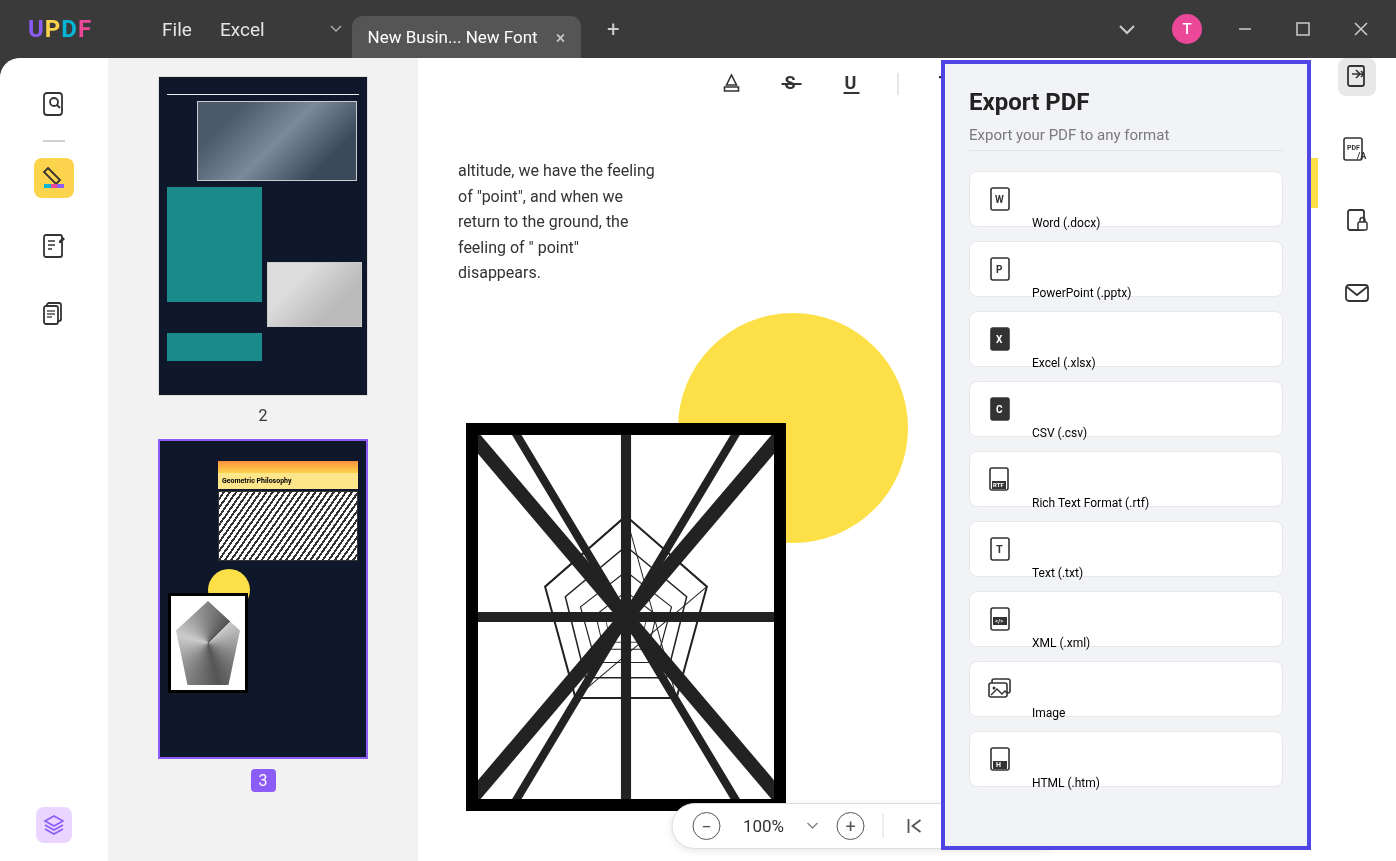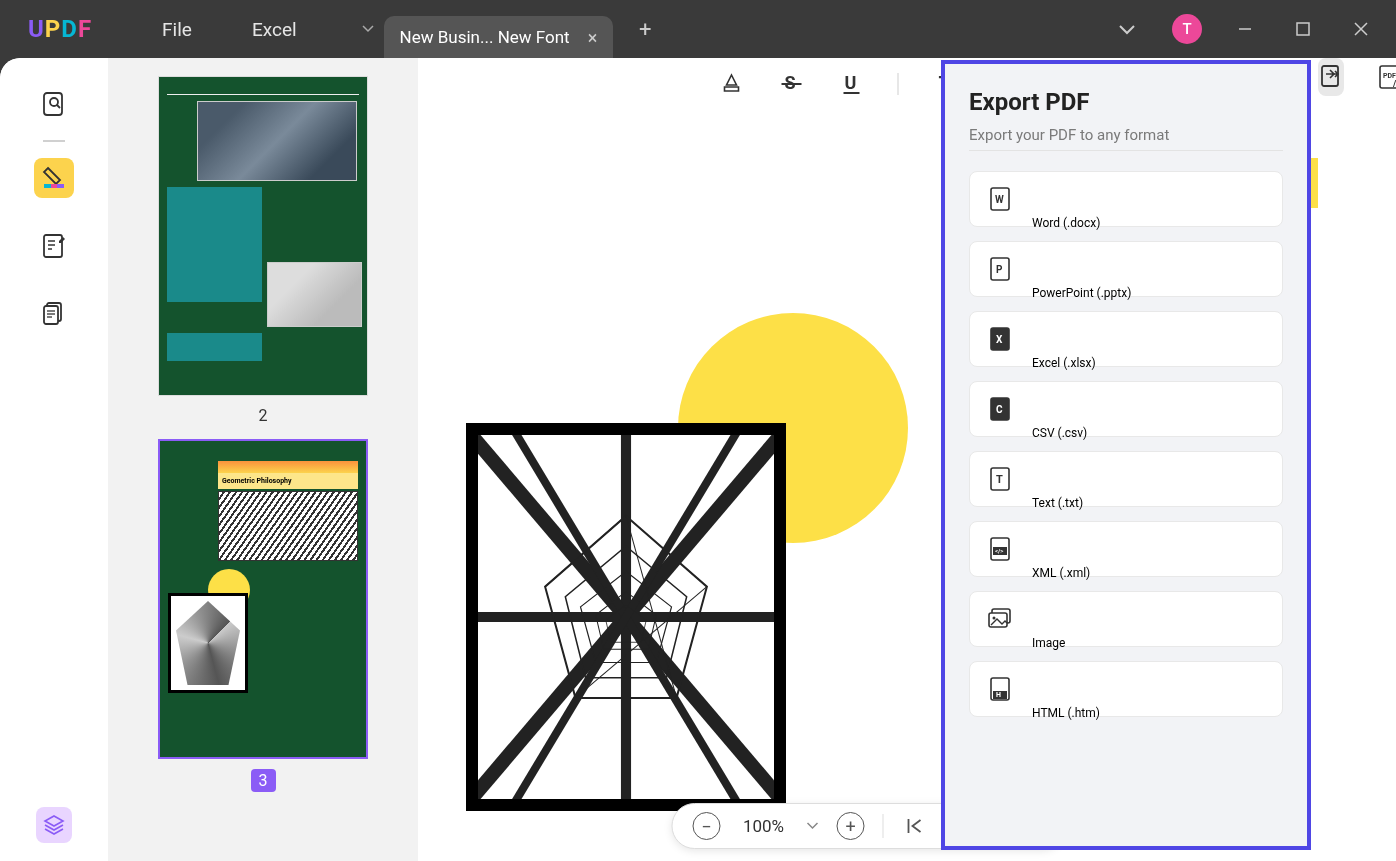--- a/index.html
+++ b/index.html
@@ -5,21 +5,21 @@
 * { margin: 0; padding: 0; box-sizing: border-box; font-family: -apple-system, BlinkMacSystemFont, 'Segoe UI', Roboto, sans-serif; }
 body { width: 1396px; height: 861px; background: #3a3a3a; overflow: hidden; position: relative; }
 
 
 .titlebar { height: 58px; background: #3a3a3a; display: flex; align-items: center; padding: 0 20px 0 28px; }
 .logo { font-size: 24px; font-weight: 700; letter-spacing: 1px; }
 .logo .u1 { color: #8B5CF6; }
 .logo .p1 { color: #FCD34D; }
 .logo .d1 { color: #06B6D4; }
 .logo .f1 { color: #EC4899; }
-.menu-items { display: flex; margin-left: 70px; gap: 60px; }
+.menu-items { display: flex; margin-left: 70px; gap: 28px; }
 .menu-item { color: #e5e5e5; font-size: 19px; cursor: pointer; }
 .tab-area { display: flex; margin-left: 55px; align-items: center; height: 100%; }
 .tab-dropdown { width: 32px; height: 40px; display: flex; align-items: center; justify-content: center; color: #aaa; }
 .tab { background: #555; border-radius: 10px 10px 0 0; height: 42px; display: flex; align-items: center; padding: 0 16px; gap: 18px; margin-top: 16px; }
 .tab-title { color: #fff; font-size: 17px; }
 .tab-close { color: #ccc; font-size: 18px; cursor: pointer; }
 .tab-add { width: 36px; height: 36px; display: flex; align-items: center; justify-content: center; color: #ccc; font-size: 22px; margin-left: 14px; cursor: pointer; }
 .window-controls { margin-left: auto; display: flex; align-items: center; gap: 36px; }
 .win-chevron { color: #ccc; font-size: 20px; }
 .avatar { width: 30px; height: 30px; border-radius: 50%; background: #EC4899; color: #fff; display: flex; align-items: center; justify-content: center; font-size: 15px; font-weight: 500; }
@@ -32,21 +32,21 @@
 
 .left-tools { width: 108px; background: #fff; border-radius: 20px 0 0 0; display: flex; flex-direction: column; align-items: center; padding-top: 26px; gap: 28px; position: relative; }
 .tool-btn { width: 40px; height: 40px; display: flex; align-items: center; justify-content: center; border-radius: 8px; cursor: pointer; }
 .tool-btn.active { background: #FCD34D; }
 .tool-divider { width: 22px; height: 2px; background: #d0d0d0; margin: -12px 0; }
 .layers-btn { position: absolute; bottom: 18px; width: 36px; height: 36px; background: #E9D5FF; border-radius: 8px; display: flex; align-items: center; justify-content: center; cursor: pointer; }
 
 
 .thumb-panel { width: 310px; background: #f2f2f2; padding: 18px 30px; overflow-y: auto; display:flex; flex-direction:column; align-items:center; gap:14px; }
 .thumb-wrap { display: flex; flex-direction: column; align-items: center; gap: 10px; }
-.thumb { width: 210px; height: 320px; background: #14532d; border: 1px solid #ddd; padding: 8px; }
+.thumb { width: 210px; height: 320px; background: #0f172a; border: 1px solid #ddd; padding: 8px; }
 .thumb.selected { border: 2px solid #8B5CF6; }
 .thumb-num { font-size: 16px; color: #333; }
 .thumb-num.selected { background: #8B5CF6; color: #fff; padding: 2px 8px; border-radius: 4px; }
 
 
 .t1-head { height: 10px; border-bottom: 1px solid #eee; }
 .t1-photo1 { margin: 6px 0 0 30px; width: 160px; height: 80px; background: linear-gradient(135deg, #4a5a6a 20%, #7a8a9a 50%, #3a4a5a 80%); border: 1px solid #ccc; }
 .t1-teal { margin-top: 6px; width: 95px; height: 115px; background: #1a8a8a; }
 .t1-photo2 { position: relative; margin: -40px 0 0 100px; width: 95px; height: 65px; background: linear-gradient(135deg, #ddd 30%, #bbb 70%); border: 1px solid #ccc; }
 .t1-teal2 { margin-top: 6px; width: 95px; height: 28px; background: #1a8a8a; }
@@ -87,21 +87,21 @@
 .export-panel { position: absolute; top: 60px; right: 85px; width: 370px; height: 790px; background: #f2f3f6; border: 4px solid #4F46E5; z-index: 10; padding: 24px; }
 .export-title { font-size: 24px; font-weight: 700; color: #222; margin-bottom: 10px; }
 .export-sub { font-size: 15px; color: #7a7a7a; margin-bottom: 6px; }
 .export-divider { height: 1px; background: #e3e3e3; margin-bottom: 20px; }
 .export-list { display: flex; flex-direction: column; gap: 14px; }
 .export-item { background: #fff; border: 1px solid #e8e8e8; border-radius: 8px; height: 56px; display: flex; align-items: center; padding: 0 18px; gap: 20px; cursor: pointer; }
 .export-icon { width: 24px; height: 24px; display:flex; align-items:center; justify-content:center; }
 .export-label { font-size: 12px; color: #000000; margin-top: 48px; }
 
 
-.right-tools { width: 78px; background: #fff; display: flex; flex-direction: row; gap: 34px; }
+.right-tools { width: 78px; background: #fff; display: flex; flex-direction: column; align-items: center; gap: 34px; }
 .rt-btn { width: 38px; height: 38px; display: flex; align-items: center; justify-content: center; border-radius: 8px; cursor: pointer; }
 .rt-btn.active { background: #e8e8e8; }
 
 svg { display: block; }
 </style>
 </head>
 <body>
 
 <div class="titlebar">
   <div class="logo">
@@ -250,20 +250,21 @@
           </div>
         <div class="dt-btn">
             <svg width="24" height="22">
               <rect x="1" y="3" width="22" height="16" stroke="#333" stroke-width="1.5" fill="none" stroke-dasharray="2 2"></rect>
               <text x="8" y="16" font-size="13" font-weight="700" fill="#333">T</text>
             </svg>
           </div>
       </div>
 
       <div class="doc-page">
+        <div class="doc-text">altitude, we have the feeling of "point", and when we return to the ground, the feeling of " point" disappears.</div>
         <div class="doc-yellow-bar"></div>
         <div class="doc-wave-strip"></div>
         <div class="doc-circle"></div>
         <div class="doc-kin">kin</div>
         <div class="doc-geo">
           <div class="doc-geo-inner">
             <svg width="100%" height="100%" viewBox="0 0 300 360" preserveAspectRatio="xMidYMid slice">
               <g stroke="#222" fill="none">
                 <line x1="-20" y1="-20" x2="320" y2="380" stroke-width="14"></line>
                 <line x1="320" y1="-20" x2="-20" y2="380" stroke-width="14"></line>
@@ -377,20 +378,30 @@
       <div class="export-icon">
           <svg width="22" height="24">
             <rect x="2" y="1" width="18" height="22" rx="2" stroke="#333" stroke-width="1.6" fill="#333"></rect>
             <text x="7" y="16" font-size="10" font-weight="700" fill="#fff">C</text>
           </svg>
         </div>
       <div class="export-label">CSV (.csv)</div>
     </div>
     <div class="export-item">
       <div class="export-icon">
+          <svg width="24" height="24">
+            <rect x="2" y="1" width="18" height="22" rx="2" stroke="#333" stroke-width="1.6" fill="none"></rect>
+            <rect x="4" y="14" width="14" height="8" fill="#333"></rect>
+            <text x="5" y="20" font-size="6" font-weight="700" fill="#fff">RTF</text>
+          </svg>
+        </div>
+      <div class="export-label">Rich Text Format (.rtf)</div>
+    </div>
+    <div class="export-item">
+      <div class="export-icon">
           <svg width="22" height="24">
             <rect x="2" y="1" width="18" height="22" rx="2" stroke="#333" stroke-width="1.6" fill="none"></rect>
             <text x="7" y="16" font-size="11" font-weight="700" fill="#333">T</text>
           </svg>
         </div>
       <div class="export-label">Text (.txt)</div>
     </div>
     <div class="export-item">
       <div class="export-icon">
           <svg width="22" height="24">

